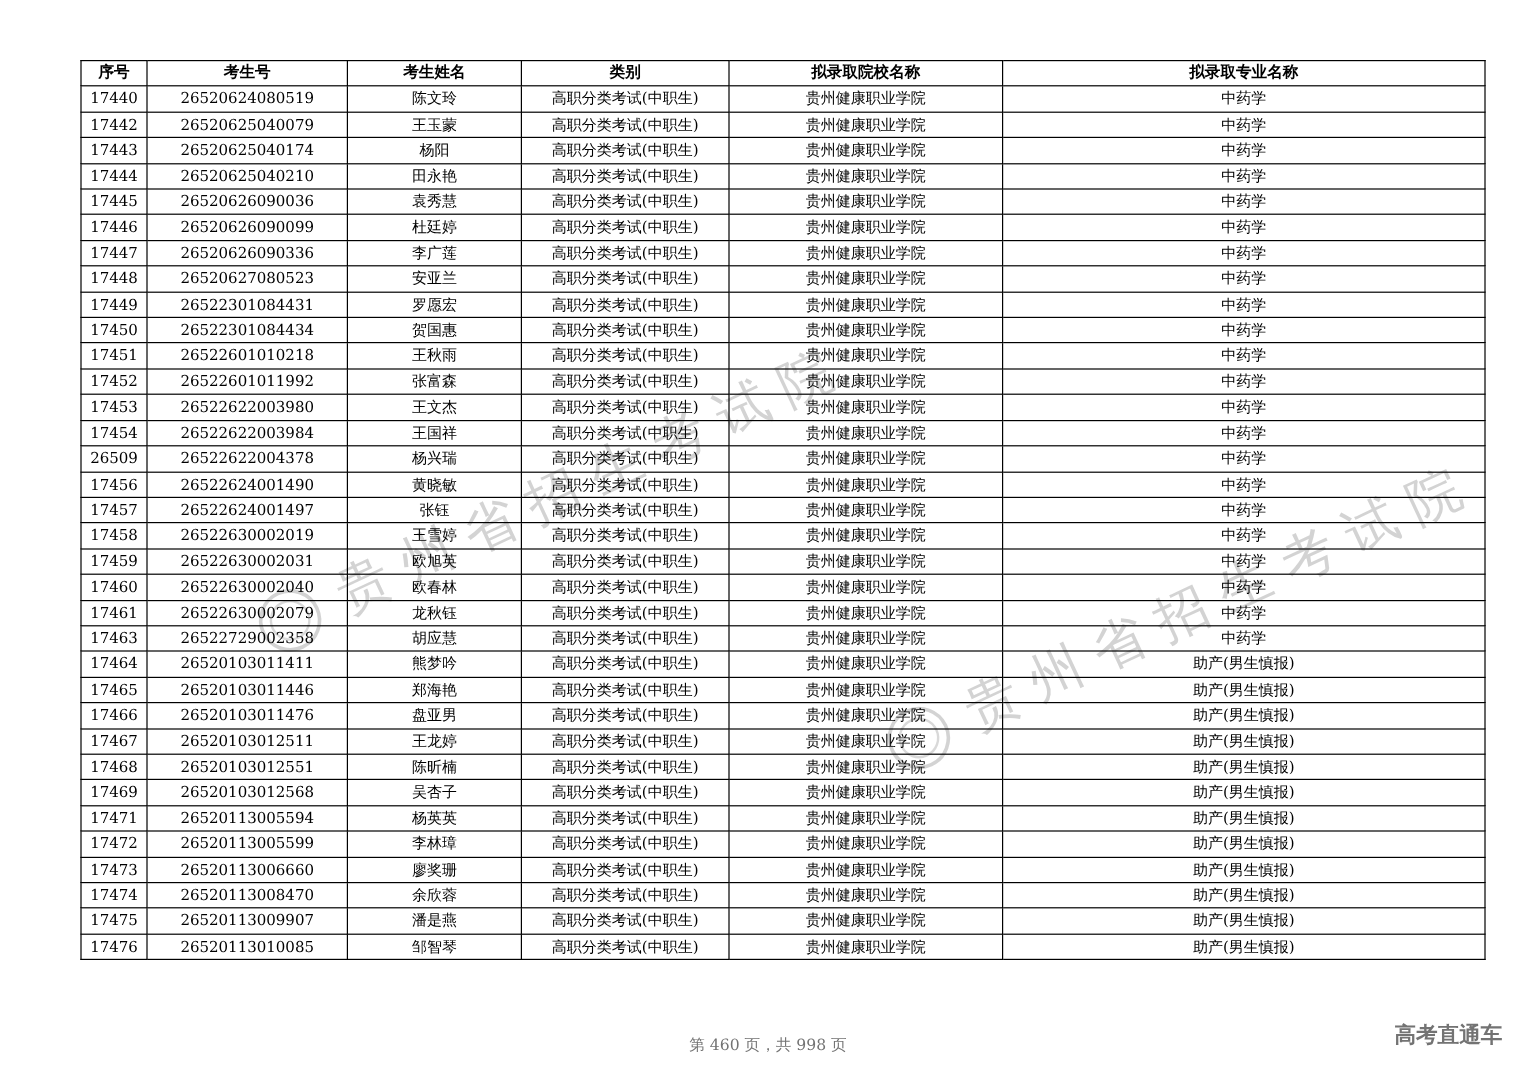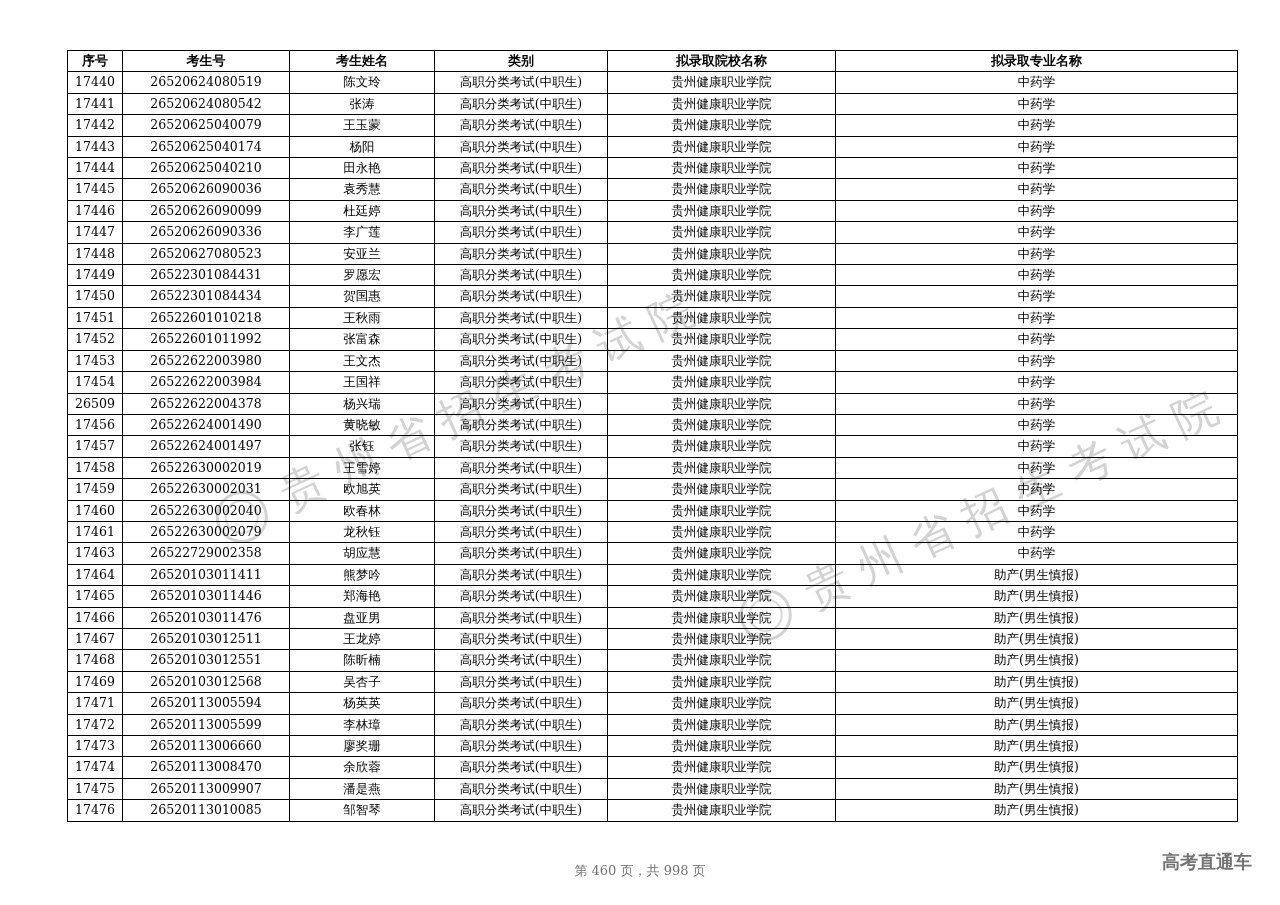--- a/index.html
+++ b/index.html
@@ -133,28 +133,20 @@
     <tbody>
         <tr>
           <td>17440</td>
           <td>26520624080519</td>
           <td>陈文玲</td>
           <td>高职分类考试(中职生)</td>
           <td>贵州健康职业学院</td>
           <td>中药学</td>
         </tr>
         <tr>
-          <td>17441</td>
-          <td>26520624080542</td>
-          <td>张涛</td>
-          <td>高职分类考试(中职生)</td>
-          <td>贵州健康职业学院</td>
-          <td>中药学</td>
-        </tr>
-        <tr>
           <td>17442</td>
           <td>26520625040079</td>
           <td>王玉蒙</td>
           <td>高职分类考试(中职生)</td>
           <td>贵州健康职业学院</td>
           <td>中药学</td>
         </tr>
         <tr>
           <td>17443</td>
           <td>26520625040174</td>

